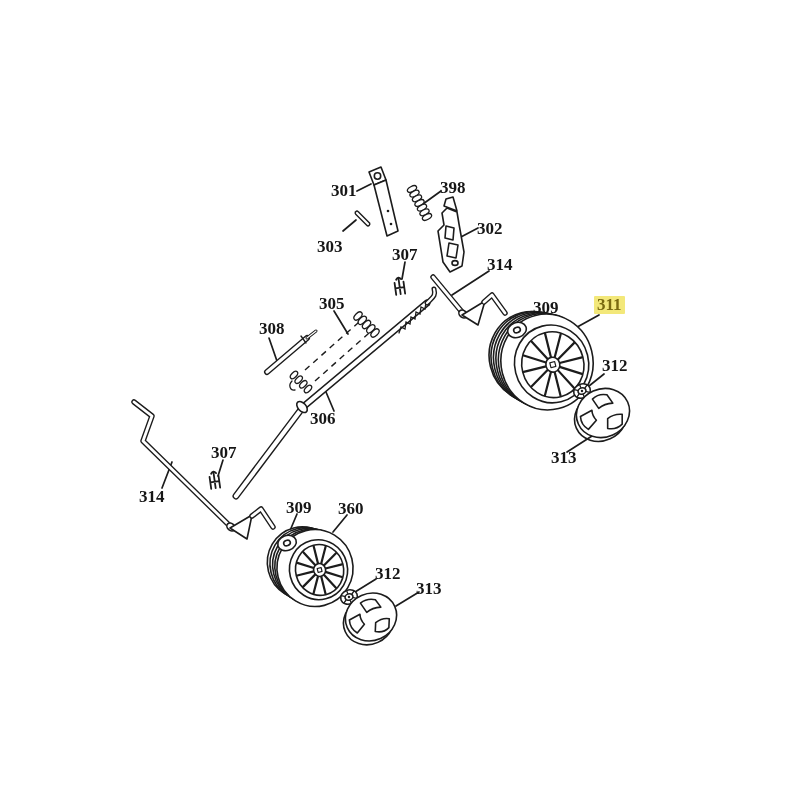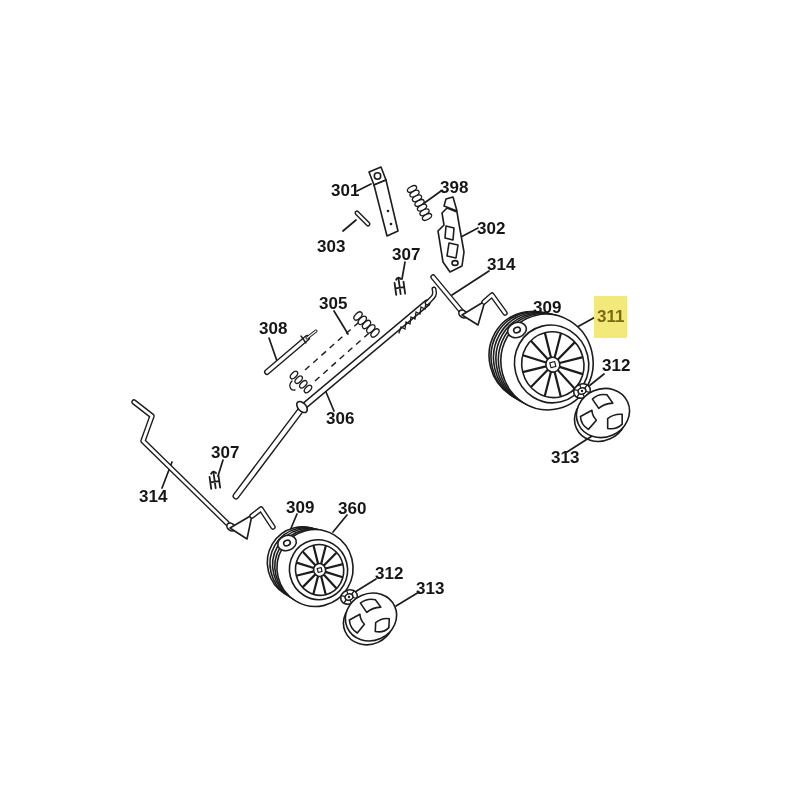--- a/index.html
+++ b/index.html
@@ -1,21 +1,21 @@
 <!DOCTYPE html>
 <html><head>
 <meta charset="utf-8">
 <style>
   html,body{margin:0;padding:0;background:#ffffff;}
   .stage{position:relative;width:712px;height:800px;background:#ffffff;overflow:hidden;
-         font-family:Liberation Sans, sans-serif;}
+         font-family:Liberation Serif, serif;}
   .art{position:absolute;left:0;top:0;}
   .callout{position:absolute;font-weight:bold;font-size:17px;line-height:18px;
            color:#161616;letter-spacing:0px;white-space:nowrap;cursor:default;}
-  .callout.highlighted{padding:12px 3px;border-radius:1px;}
+  .callout.highlighted{padding:0 3px;border-radius:1px;}
   
   .ln{fill:none;stroke:#1c1c1c;stroke-width:1.6;stroke-linecap:round;stroke-linejoin:round;}
   .thin{fill:none;stroke:#1c1c1c;stroke-width:1.3;stroke-linecap:round;}
   .ld{stroke:#1c1c1c;stroke-width:1.7;stroke-linecap:round;}
   .wf{fill:#ffffff;stroke:#1c1c1c;stroke-width:1.6;stroke-linejoin:round;}
   .coil{fill:#ffffff;stroke:#1c1c1c;stroke-width:1.3;}
   .tubeO{fill:none;stroke:#1c1c1c;stroke-width:6;stroke-linecap:round;stroke-linejoin:round;}
   .tubeI{fill:none;stroke:#ffffff;stroke-width:3.2;stroke-linecap:round;stroke-linejoin:round;}
   .tubeO2{fill:none;stroke:#1c1c1c;stroke-width:5.5;stroke-linecap:round;stroke-linejoin:round;}
   .tubeI2{fill:none;stroke:#ffffff;stroke-width:2.8;stroke-linecap:round;stroke-linejoin:round;}
@@ -251,21 +251,21 @@
   <div class="callout" style="left:317px;top:238px">303</div>
   <div class="callout" style="left:440px;top:179px">398</div>
   <div class="callout" style="left:477px;top:220px">302</div>
   <div class="callout" style="left:392px;top:246px">307</div>
   <div class="callout" style="left:487px;top:256px">314</div>
   <div class="callout" style="left:319px;top:295px">305</div>
   <div class="callout" style="left:259px;top:320px">308</div>
   <div class="callout" style="left:533px;top:299px">309</div>
   <div class="callout highlighted" style="left: 594px; top: 296px; background-color: rgb(243, 232, 122); color: rgb(122, 106, 16);">311</div>
   <div class="callout" style="left:602px;top:357px">312</div>
-  <div class="callout" style="left:326px;top:410px">306</div>
+  <div class="callout" style="left:310px;top:410px">306</div>
   <div class="callout" style="left:551px;top:449px">313</div>
   <div class="callout" style="left:211px;top:444px">307</div>
   <div class="callout" style="left:139px;top:488px">314</div>
   <div class="callout" style="left:286px;top:499px">309</div>
   <div class="callout" style="left:338px;top:500px">360</div>
   <div class="callout" style="left:375px;top:565px">312</div>
   <div class="callout" style="left:416px;top:580px">313</div>
 </div>
 
 </body></html>

